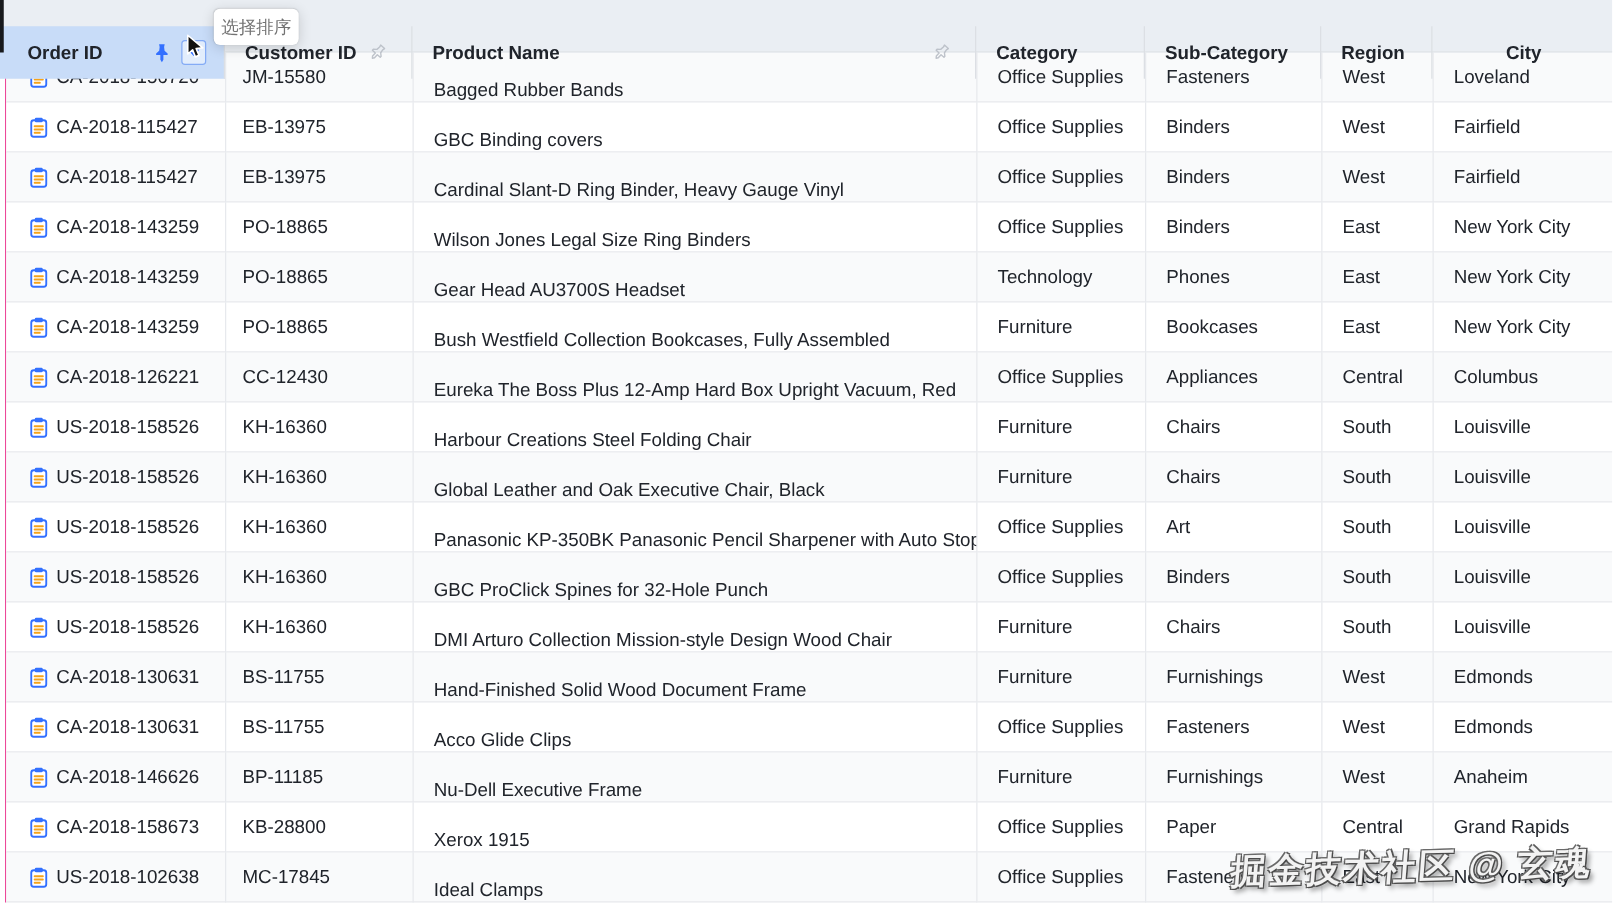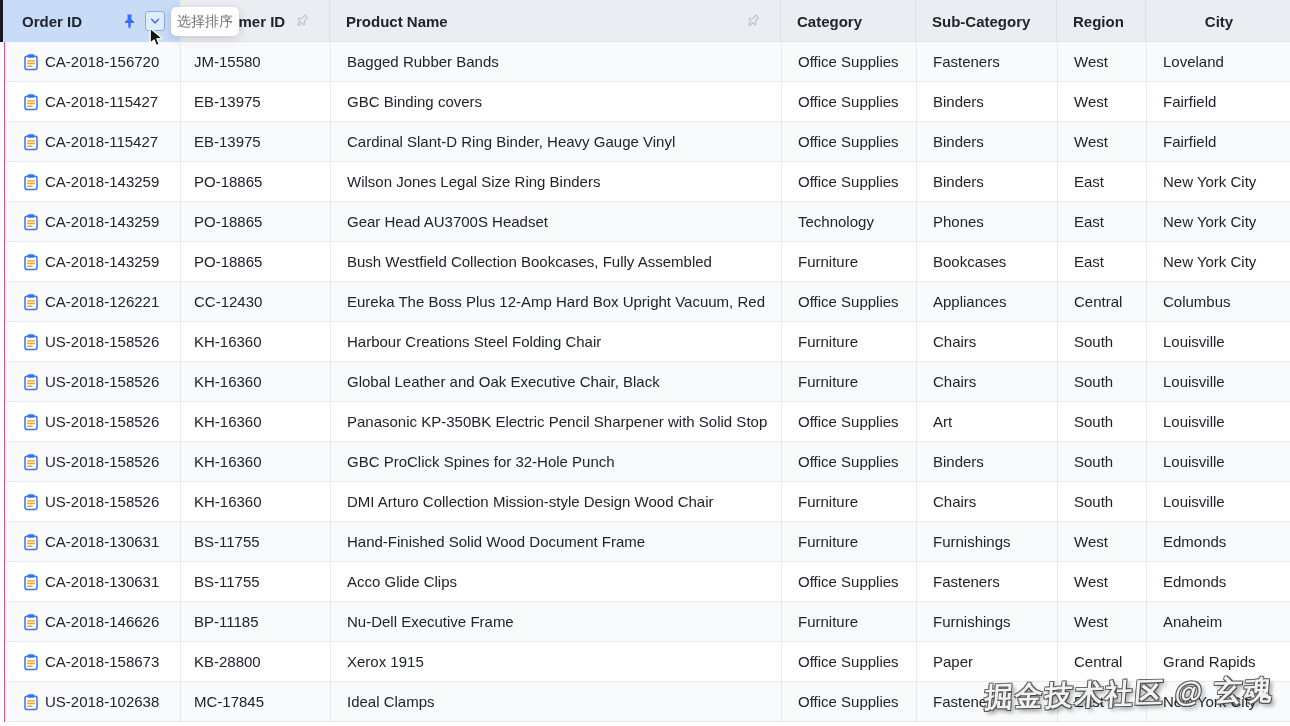--- a/index.html
+++ b/index.html
@@ -11,21 +11,21 @@
   }
   
   .header-row {
     position:absolute; top:0; left:0; width:1290px; height:42px;
     display:flex; background:#eaeef3; border-bottom:1px solid #dfe3e8;
     z-index:2;
   }
   .hcell {
     display:flex; align-items:center; padding:0 14px 0 16px;
     font-size:15px; font-weight:700; color:#20242b;
-    border-right:1px solid #dcdfe4; height:42px; overflow:hidden; white-space:nowrap;
+    border-right:1px solid #dcdfe4; height:42px; overflow:hidden; white-space:nowrap;margin-top:21px;
   }
   .hcell.selected { background:#c8dcf8; }
   .hc1{ width:180px; padding-left:22px; }
   .hc2{ width:150px; }
   .hc3{ width:451px; }
   .hc4{ width:135px; }
   .hc5{ width:141px; }
   .hc6{ width:89px;align-items:center; }
   .hc7{ flex:1; border-right:none;justify-content:center; }
   .pin-filled { display:inline-flex; margin-left:auto; margin-right:8px; }
@@ -44,21 +44,21 @@
   .row { display:flex; height:40px; background:#ffffff; }
   .row.odd { background:#f9fafb; }
   .cell {
     height:40px; display:flex; align-items:center;
     padding:0 10px 0 15px; font-size:15px; color:#20242b;
     border-right:1px solid #e7e9ed; border-bottom:1px solid #e7e9ed;
     overflow:hidden; white-space:nowrap;
   }
   .c1{ width:176px; padding-left:17px; }
   .c2{ width:150px; padding-left:13px; }
-  .c3{ width:451px; padding-left:16px; }
+  .c3{ width:451px; padding-left:16px;align-items:flex-end; }
   .c4{ width:135px; padding-left:16px; }
   .c5{ width:141px; padding-left:16px; }
   .c6{ width:89px; padding-left:16px; }
   .c7{ flex:1; border-right:none; padding-left:16px; }
   .clip-icon { display:inline-flex; margin-right:5px; flex:none; }
   
   .tooltip {
     position:absolute; left:171px; top:7px; height:29px; line-height:29px;
     padding:0 6px; background:#ffffff; border-radius:5px;
     box-shadow:0 2px 10px rgba(0,0,0,.16), 0 0 1px rgba(0,0,0,.12);
@@ -421,21 +421,21 @@
             <rect x="5.8" y="1.2" width="6.4" height="3.6" rx="1.1" fill="#3370ff"></rect>
             <path d="M5.7 8h6.6M5.7 10.6h6.6M5.7 13.2h4.2" stroke="#f5a31a" stroke-width="1.5" stroke-linecap="round"></path>
           </svg>
         </span>
         <span class="cell-text">US-2018-158526</span>
       </div>
       <div class="cell c2">
           <span class="cell-text">KH-16360</span>
         </div>
       <div class="cell c3">
-          <span class="cell-text">Panasonic KP-350BK Electric Pencil Sharpener with Solid Stop</span>
+          <span class="cell-text">Panasonic KP-350BK Panasonic Pencil Sharpener with Auto Stop</span>
         </div>
       <div class="cell c4">
           <span class="cell-text">Office Supplies</span>
         </div>
       <div class="cell c5">
           <span class="cell-text">Art</span>
         </div>
       <div class="cell c6">
           <span class="cell-text">South</span>
         </div>

